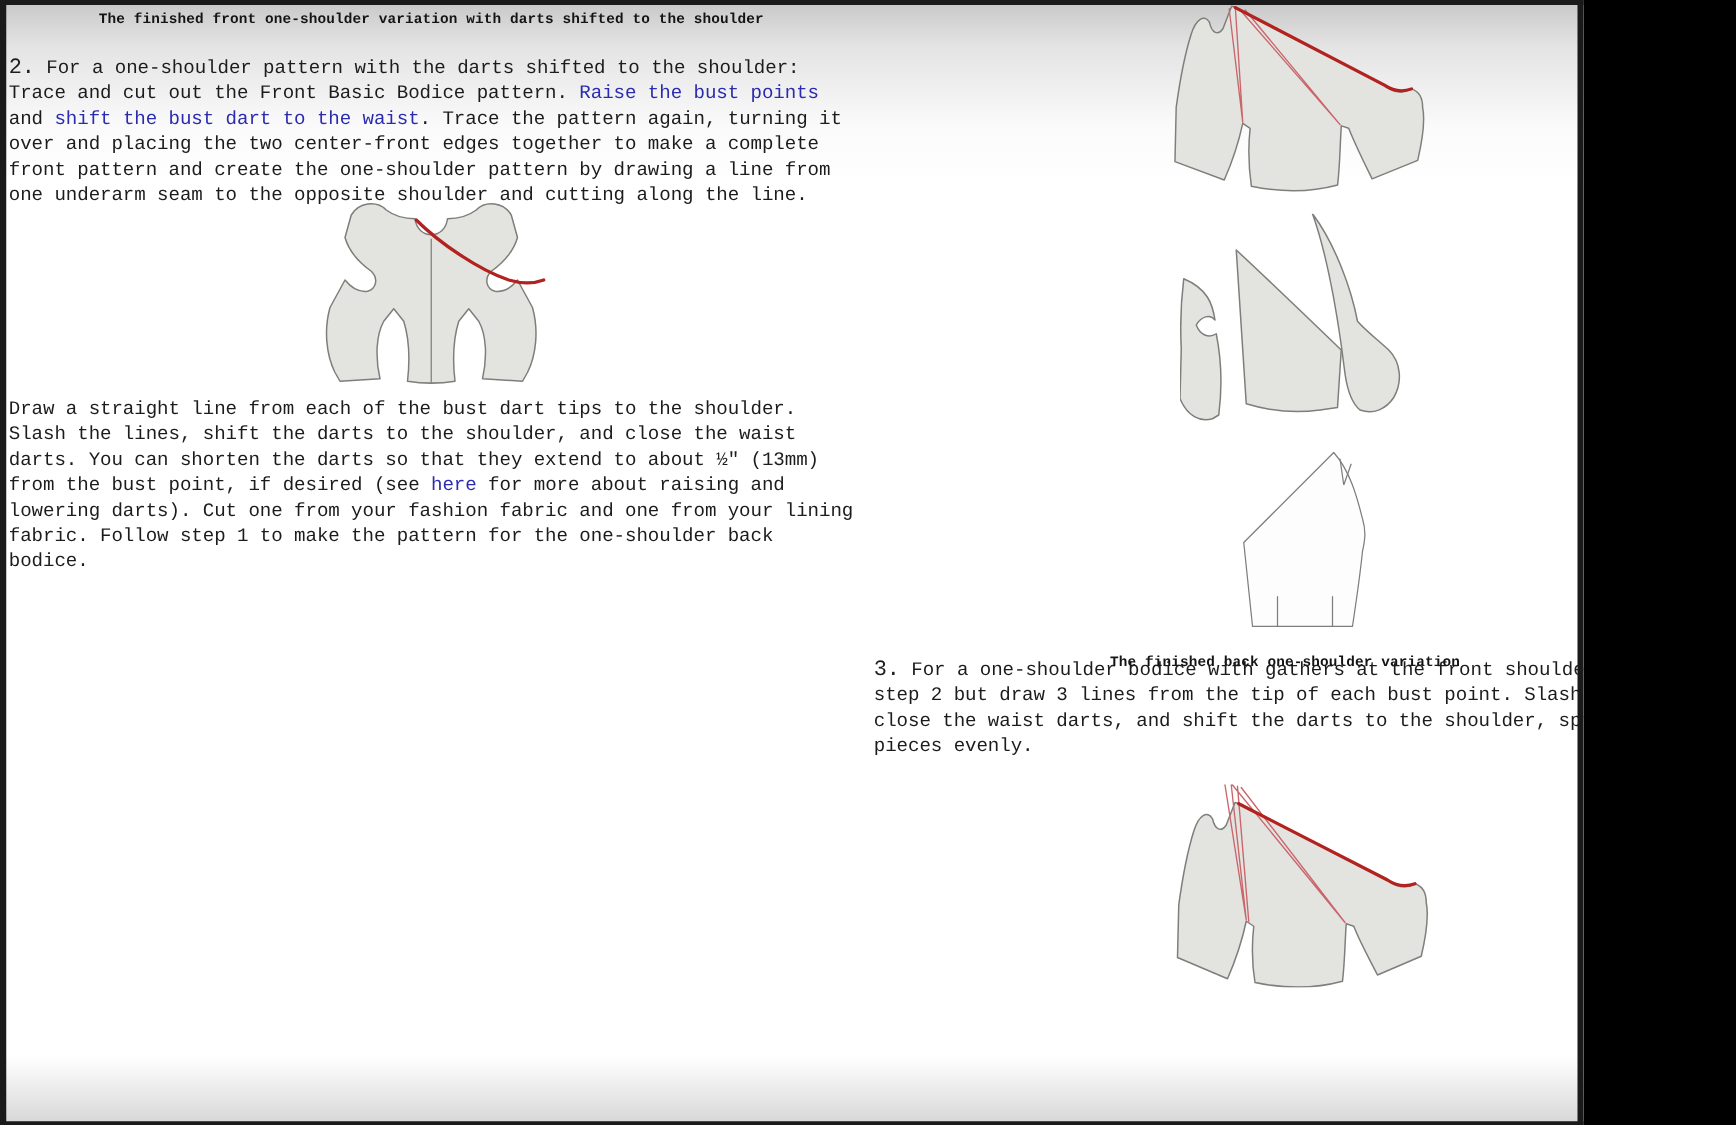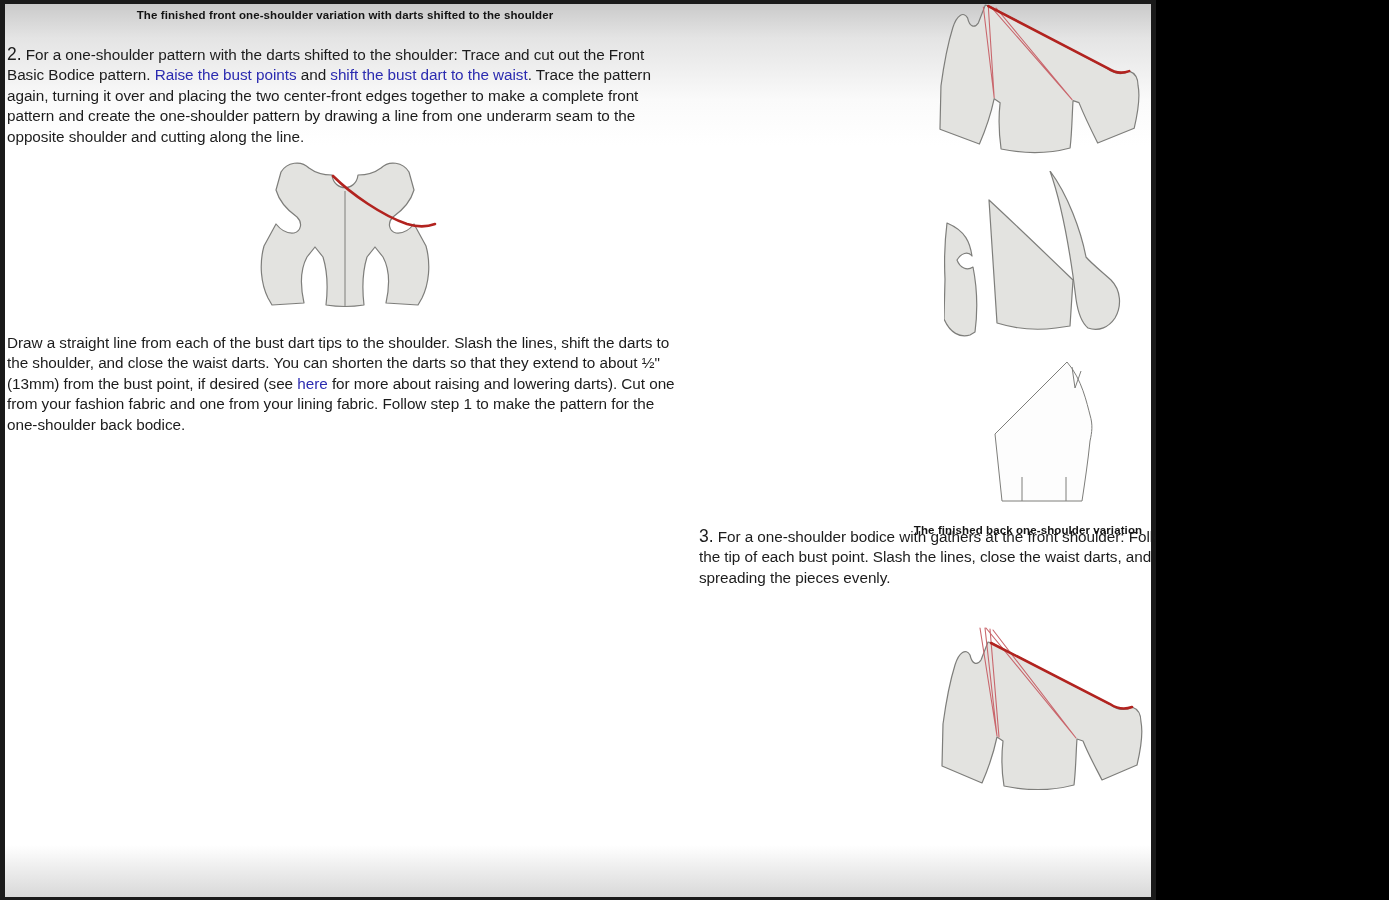--- a/index.html
+++ b/index.html
@@ -1,38 +1,38 @@
 <!DOCTYPE html>
 <html style="--page-top-gray: #c7c7c7; --page-bottom-gray: #d9d9d9; --letterbox-black: #1a1a1a; --text: #1c1c1c; --link-blue: #2b2bb0; --pattern-fill: #e3e3e0; --pattern-outline: #7e7e7b; --cut-line-red: #b2231f; --slash-line-red: #c9666c;"><head>
 <meta charset="utf-8">
 <style>
   html,body{margin:0;padding:0;background:#000;}
   .page{
-    position:relative;width:1156px;height:900px;overflow:hidden;
-    font-family:Liberation Sans, sans-serif;
+    position:relative;width:1267px;height:900px;overflow:hidden;
+    font-family:Liberation Mono, monospace;
     color:var(--text,#1c1c1c);
     background:linear-gradient(180deg,
       var(--page-top-gray,#c7c7c7) 0px,#e4e4e4 38px,#fafafa 100px,
       #ffffff 145px,#ffffff 845px,var(--page-bottom-gray,#d9d9d9) 896px);
   }
   .bar{position:absolute;background:var(--letterbox-black,#1a1a1a);}
   .bar-top{left:0;top:0;width:100%;height:4px;}
   .bar-bottom{left:0;bottom:0;width:100%;height:3px;}
   .bar-left{left:0;top:0;width:5px;height:100%;}
   .bar-right{right:0;top:0;width:5px;height:100%;}
 
   .caption{position:absolute;font-size:11.5px;font-weight:700;letter-spacing:.1px;
            text-align:center;color:#141414;}
   .caption-front{left:7px;top:9px;width:676px;}
   .caption-back{left:688px;top:524px;width:680px;text-align:center;}
 
   .para{position:absolute;margin:0;font-size:15.3px;line-height:20.4px;
         letter-spacing:-.05px;text-align:left;}
   .p-step2{left:7px;top:44px;width:678px;}
-  .p-draw{left:7px;top:333px;width:678px;}
+  .p-draw{left:7px;top:317px;width:678px;}
   .p-step3{left:699px;top:526px;width:676px;}
   .step-num{font-size:17.5px;}
   .link{color:var(--link-blue,#2b2bb0);}
 
   figure{position:absolute;margin:0;padding:0;}
   .fig-front{left:245px;top:160px;}
   .fig-shifted{left:938px;top:2px;}
   .fig-slashed{left:944px;top:171px;}
   .fig-back{left:990px;top:361px;}
   .fig-gathers{left:936px;top:626px;}

